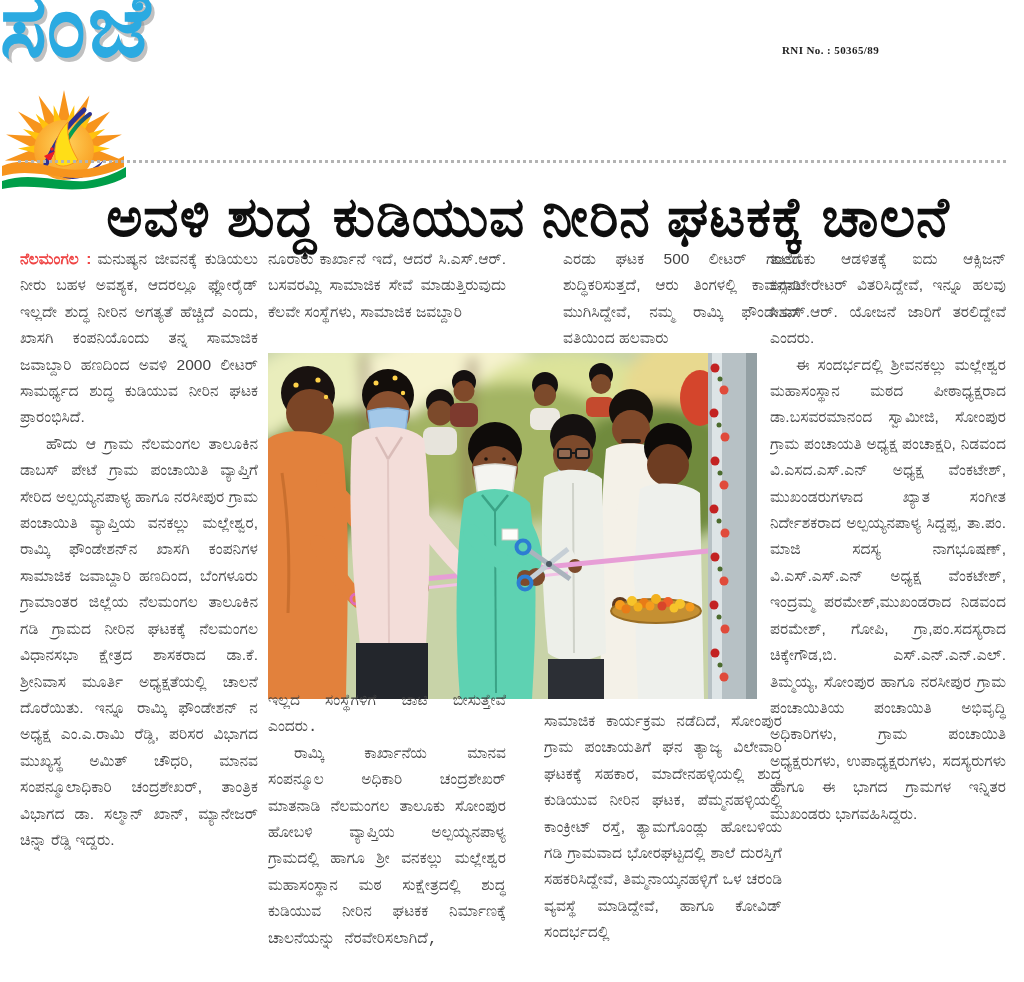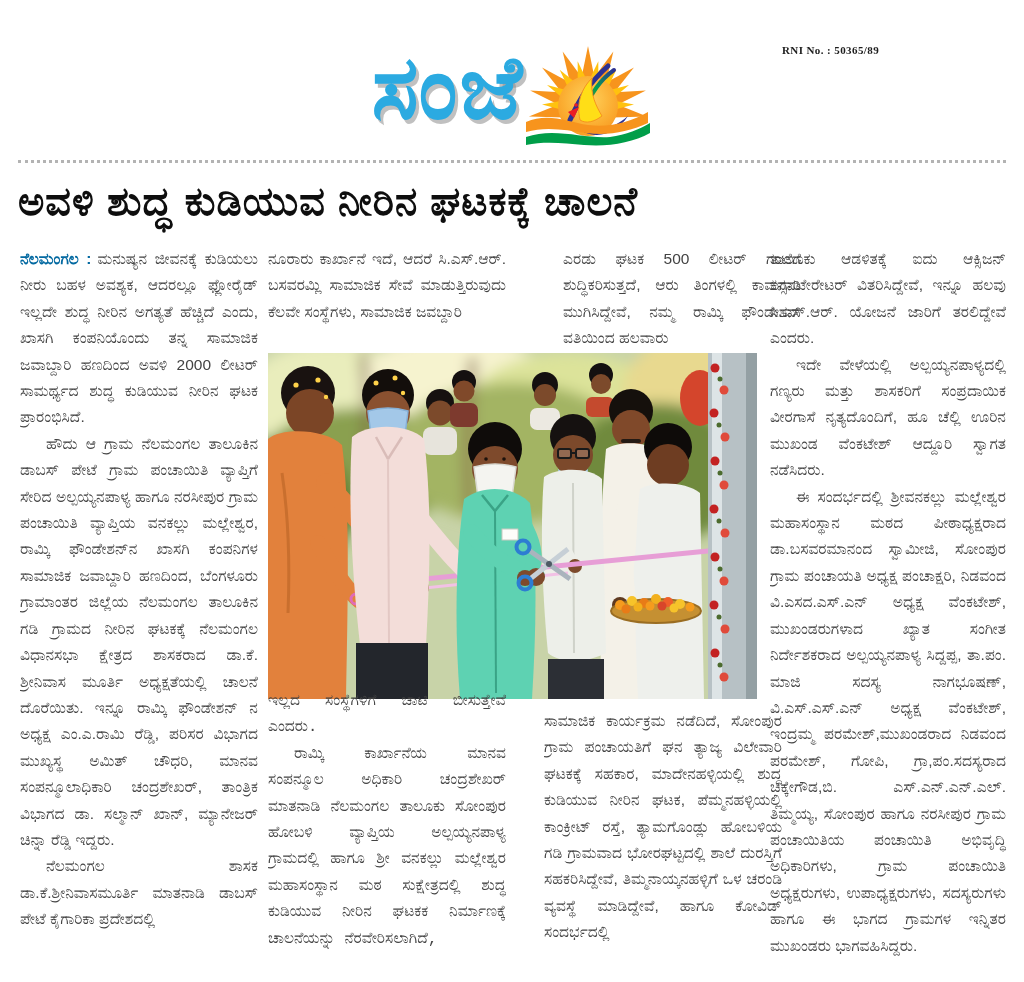--- a/index.html
+++ b/index.html
@@ -1,35 +1,35 @@
 <!DOCTYPE html>
 <html><head>
 <meta charset="utf-8">
 <style>
   html,body{margin:0;padding:0;background:#ffffff;}
   .page{position:relative;width:1024px;height:982px;background:#ffffff;overflow:hidden;
         font-family:"Liberation Sans",sans-serif;}
   .rni{position:absolute;left:782px;top:44px;font-family:"Liberation Serif",serif;
        font-weight:bold;font-size:11px;color:#1d1d1d;letter-spacing:.4px;}
   .masthead{position:absolute;left:0;top:18px;width:100%;height:140px;
-            display:flex;align-items:center;justify-content:center;gap:0;}
+            display:flex;align-items:flex-start;justify-content:center;gap:0;flex-direction:column;}
   .mh-word{font-size:88px;line-height:1;font-weight:bold;color:#2BAAE1;
            text-shadow:3px 4px 0 rgba(140,140,140,.55), -1px -1px 0 #ffffff;
            white-space:nowrap;letter-spacing:2px;}
   .sun-logo{width:128px;height:124px;flex:0 0 auto;}
   .rule-dotted{position:absolute;left:18px;top:160px;width:988px;height:0;
                border-top:3px dotted #b3b3b3;}
-  .headline{position:absolute;left:18px;top:168px;width:988px;margin:0;
-            font-size:40px;line-height:66px;font-weight:800;color:#0e0e0e;
-            text-align:left;white-space:nowrap;letter-spacing:1px;}
+  .headline{position:absolute;left:18px;top:168px;width:988px;margin:16px;
+            font-size:55px;line-height:66px;font-weight:800;color:#0e0e0e;
+            text-align:center;white-space:nowrap;letter-spacing:1px;}
   .col{position:absolute;overflow:hidden;color:#434343;font-size:15.5px;
        line-height:26.4px;text-align:justify;}
   .col p{margin:0;}
   .col p.indent{text-indent:26px;}
-  .dateline{font-weight:bold;color:#0369a1;margin-right:6px;}
+  .dateline{font-weight:bold;color:#ef4444;margin-right:6px;}
   .col-1{left:20px;top:246px;width:238px;height:736px;}
   .col-2-top{left:268px;top:246px;width:238px;height:106px;}
   .col-3-top{left:515px;top:246px;width:238px;height:106px;margin-left:48px;}
   .col-2-bottom{left:268px;top:688px;width:238px;height:274px;font-family:Liberation Mono, monospace;}
   .col-3-bottom{left:544px;top:708px;width:238px;height:274px;}
   .col-4{left:770px;top:246px;width:236px;height:736px;}
   .photo{position:absolute;left:268px;top:353px;width:489px;height:346px;}
 </style>
 </head>
 <body>
@@ -88,21 +88,20 @@
     </svg>
   </div>
 
   <div class="rule-dotted"></div>
 
   <h1 class="headline">ಅವಳಿ ಶುದ್ಧ ಕುಡಿಯುವ ನೀರಿನ ಘಟಕಕ್ಕೆ ಚಾಲನೆ</h1>
 
   <div class="col col-1">
     <p class="para"><span class="dateline">ನೆಲಮಂಗಲ :</span><span>ಮನುಷ್ಯನ ಜೀವನಕ್ಕೆ ಕುಡಿಯಲು ನೀರು ಬಹಳ ಅವಶ್ಯಕ, ಆದರಲ್ಲೂ ಫ್ಲೋರೈಡ್ ಇಲ್ಲದೇ ಶುದ್ಧ ನೀರಿನ ಅಗತ್ಯತೆ ಹೆಚ್ಚಿದೆ ಎಂದು, ಖಾಸಗಿ ಕಂಪನಿಯೊಂದು ತನ್ನ ಸಾಮಾಜಿಕ ಜವಾಬ್ದಾರಿ ಹಣದಿಂದ ಅವಳಿ 2000 ಲೀಟರ್ ಸಾಮರ್ಥ್ಯದ ಶುದ್ಧ ಕುಡಿಯುವ ನೀರಿನ ಘಟಕ ಪ್ರಾರಂಭಿಸಿದೆ.</span></p>
     <p class="para indent">ಹೌದು ಆ ಗ್ರಾಮ ನೆಲಮಂಗಲ ತಾಲೂಕಿನ ಡಾಬಸ್ ಪೇಟೆ ಗ್ರಾಮ ಪಂಚಾಯಿತಿ ವ್ಯಾಪ್ತಿಗೆ ಸೇರಿದ ಅಲ್ಪಯ್ಯನಪಾಳ್ಯ ಹಾಗೂ ನರಸೀಪುರ ಗ್ರಾಮ ಪಂಚಾಯಿತಿ ವ್ಯಾಪ್ತಿಯ ವನಕಲ್ಲು ಮಲ್ಲೇಶ್ವರ, ರಾಮ್ಕಿ ಫೌಂಡೇಶನ್‌ನ ಖಾಸಗಿ ಕಂಪನಿಗಳ ಸಾಮಾಜಿಕ ಜವಾಬ್ದಾರಿ ಹಣದಿಂದ, ಬೆಂಗಳೂರು ಗ್ರಾಮಾಂತರ ಜಿಲ್ಲೆಯ ನೆಲಮಂಗಲ ತಾಲೂಕಿನ ಗಡಿ ಗ್ರಾಮದ ನೀರಿನ ಘಟಕಕ್ಕೆ ನೆಲಮಂಗಲ ವಿಧಾನಸಭಾ ಕ್ಷೇತ್ರದ ಶಾಸಕರಾದ ಡಾ.ಕೆ. ಶ್ರೀನಿವಾಸ ಮೂರ್ತಿ ಅಧ್ಯಕ್ಷತೆಯಲ್ಲಿ ಚಾಲನೆ ದೊರೆಯಿತು. ಇನ್ನೂ ರಾಮ್ಕಿ ಫೌಂಡೇಶನ್ ನ ಅಧ್ಯಕ್ಷ ಎಂ.ಎ.ರಾಮಿ ರೆಡ್ಡಿ, ಪರಿಸರ ವಿಭಾಗದ ಮುಖ್ಯಸ್ಥ ಅಮಿತ್ ಚೌಧರಿ, ಮಾನವ ಸಂಪನ್ಮೂಲಾಧಿಕಾರಿ ಚಂದ್ರಶೇಖರ್, ತಾಂತ್ರಿಕ ವಿಭಾಗದ ಡಾ. ಸಲ್ಮಾನ್ ಖಾನ್, ಮ್ಯಾನೇಜರ್ ಚಿನ್ನಾ ರೆಡ್ಡಿ ಇದ್ದರು.</p>
-    <p class="para indent">ನೆಲಮಂಗಲ ಶಾಸಕ ಡಾ.ಕೆ.ಶ್ರೀನಿವಾಸಮೂರ್ತಿ ಮಾತನಾಡಿ ಡಾಬಸ್ ಪೇಟೆ ಕೈಗಾರಿಕಾ ಪ್ರದೇಶದಲ್ಲಿ</p>
   </div>
 
   <div class="col col-2-top">
     <p class="para">ನೂರಾರು ಕಾರ್ಖಾನೆ ಇದೆ, ಆದರೆ ಸಿ.ಎಸ್.ಆರ್. ಬಸವರಮ್ಲಿ ಸಾಮಾಜಿಕ ಸೇವೆ ಮಾಡುತ್ತಿರುವುದು ಕೆಲವೇ ಸಂಸ್ಥೆಗಳು, ಸಾಮಾಜಿಕ ಜವಬ್ದಾರಿ</p>
   </div>
 
   <div class="col col-3-top">
     <p class="para">ಎರಡು ಘಟಕ 500 ಲೀಟರ್ ಗಂಟೆಗೆ ಶುದ್ಧಿಕರಿಸುತ್ತದೆ, ಆರು ತಿಂಗಳಲ್ಲಿ ಕಾಮಗಾರಿ ಮುಗಿಸಿದ್ದೇವೆ, ನಮ್ಮ ರಾಮ್ಕಿ ಫೌಂಡೇಶನ್ ವತಿಯಿಂದ ಹಲವಾರು</p>
   </div>
 
@@ -268,17 +267,16 @@
     <p class="para">ಇಲ್ಲದ ಸಂಸ್ಥೆಗಳಿಗೆ ಚಾಟಿ ಬೀಸುತ್ತೇವೆ ಎಂದರು.</p>
     <p class="para indent">ರಾಮ್ಕಿ ಕಾರ್ಖಾನೆಯ ಮಾನವ ಸಂಪನ್ಮೂಲ ಅಧಿಕಾರಿ ಚಂದ್ರಶೇಖರ್ ಮಾತನಾಡಿ ನೆಲಮಂಗಲ ತಾಲೂಕು ಸೋಂಪುರ ಹೋಬಳಿ ವ್ಯಾಪ್ತಿಯ ಅಲ್ಪಯ್ಯನಪಾಳ್ಯ ಗ್ರಾಮದಲ್ಲಿ ಹಾಗೂ ಶ್ರೀ ವನಕಲ್ಲು ಮಲ್ಲೇಶ್ವರ ಮಹಾಸಂಸ್ಥಾನ ಮಠ ಸುಕ್ಷೇತ್ರದಲ್ಲಿ ಶುದ್ಧ ಕುಡಿಯುವ ನೀರಿನ ಘಟಕಕ ನಿರ್ಮಾಣಕ್ಕೆ ಚಾಲನೆಯನ್ನು ನೆರವೇರಿಸಲಾಗಿದೆ,</p>
   </div>
 
   <div class="col col-3-bottom">
     <p class="para">ಸಾಮಾಜಿಕ ಕಾರ್ಯಕ್ರಮ ನಡೆದಿದೆ, ಸೋಂಪುರ ಗ್ರಾಮ ಪಂಚಾಯತಿಗೆ ಘನ ತ್ಯಾಜ್ಯ ವಿಲೇವಾರಿ ಘಟಕಕ್ಕೆ ಸಹಕಾರ, ಮಾದೇನಹಳ್ಳಿಯಲ್ಲಿ ಶುದ್ಧ ಕುಡಿಯುವ ನೀರಿನ ಘಟಕ, ಪೆಮ್ಮನಹಳ್ಳಿಯಲ್ಲಿ ಕಾಂಕ್ರೀಟ್ ರಸ್ತೆ, ತ್ಯಾಮಗೊಂಡ್ಲು ಹೋಬಳಿಯ ಗಡಿ ಗ್ರಾಮವಾದ ಭೋರಘಟ್ಟದಲ್ಲಿ ಶಾಲೆ ದುರಸ್ತಿಗೆ ಸಹಕರಿಸಿದ್ದೇವೆ, ತಿಮ್ಮನಾಯ್ಕನಹಳ್ಳಿಗೆ ಒಳ ಚರಂಡಿ ವ್ಯವಸ್ಥೆ ಮಾಡಿದ್ದೇವೆ, ಹಾಗೂ ಕೋವಿಡ್ ಸಂದರ್ಭದಲ್ಲಿ</p>
   </div>
 
   <div class="col col-4">
     <p class="para">ತಾಲೂಕು ಆಡಳಿತಕ್ಕೆ ಐದು ಆಕ್ಸಿಜನ್ ಕನ್ಸನಟೇರೇಟರ್ ವಿತರಿಸಿದ್ದೇವೆ, ಇನ್ನೂ ಹಲವು ಸಿ.ಎಸ್.ಆರ್. ಯೋಜನೆ ಜಾರಿಗೆ ತರಲಿದ್ದೇವೆ ಎಂದರು.</p>
-    <p class="para indent">ಇದೇ ವೇಳೆಯಲ್ಲಿ ಅಲ್ಪಯ್ಯನಪಾಳ್ಯದಲ್ಲಿ ಗಣ್ಯರು ಮತ್ತು ಶಾಸಕರಿಗೆ ಸಂಪ್ರದಾಯಿಕ ವೀರಗಾಸೆ ನೃತ್ಯದೊಂದಿಗೆ, ಹೂ ಚೆಲ್ಲಿ ಊರಿನ ಮುಖಂಡ ವೆಂಕಟೇಶ್ ಆದ್ದೂರಿ ಸ್ವಾಗತ ನಡೆಸಿದರು.</p>
     <p class="para indent">ಈ ಸಂದರ್ಭದಲ್ಲಿ ಶ್ರೀವನಕಲ್ಲು ಮಲ್ಲೇಶ್ವರ ಮಹಾಸಂಸ್ಥಾನ ಮಠದ ಪೀಠಾಧ್ಯಕ್ಷರಾದ ಡಾ.ಬಸವರಮಾನಂದ ಸ್ವಾಮೀಜಿ, ಸೋಂಪುರ ಗ್ರಾಮ ಪಂಚಾಯತಿ ಅಧ್ಯಕ್ಷ ಪಂಚಾಕ್ಷರಿ, ನಿಡವಂದ ವಿ.ಎಸದ.ಎಸ್.ಎನ್ ಅಧ್ಯಕ್ಷ ವೆಂಕಟೇಶ್, ಮುಖಂಡರುಗಳಾದ ಖ್ಯಾತ ಸಂಗೀತ ನಿರ್ದೇಶಕರಾದ ಅಲ್ಪಯ್ಯನಪಾಳ್ಯ ಸಿದ್ದಪ್ಪ, ತಾ.ಪಂ. ಮಾಜಿ ಸದಸ್ಯ ನಾಗಭೂಷಣ್, ವಿ.ಎಸ್.ಎಸ್.ಎನ್ ಅಧ್ಯಕ್ಷ ವೆಂಕಟೇಶ್, ಇಂದ್ರಮ್ಮ ಪರಮೇಶ್,ಮುಖಂಡರಾದ ನಿಡವಂದ ಪರಮೇಶ್, ಗೋಪಿ, ಗ್ರಾ,ಪಂ.ಸದಸ್ಯರಾದ ಚಿಕ್ಕೇಗೌಡ,ಬಿ. ಎಸ್.ಎನ್.ಎನ್.ಎಲ್. ತಿಮ್ಮಯ್ಯ, ಸೋಂಪುರ ಹಾಗೂ ನರಸೀಪುರ ಗ್ರಾಮ ಪಂಚಾಯಿತಿಯ ಪಂಚಾಯಿತಿ ಅಭಿವೃದ್ಧಿ ಅಧಿಕಾರಿಗಳು, ಗ್ರಾಮ ಪಂಚಾಯಿತಿ ಅಧ್ಯಕ್ಷರುಗಳು, ಉಪಾಧ್ಯಕ್ಷರುಗಳು, ಸದಸ್ಯರುಗಳು ಹಾಗೂ ಈ ಭಾಗದ ಗ್ರಾಮಗಳ ಇನ್ನಿತರ ಮುಖಂಡರು ಭಾಗವಹಿಸಿದ್ದರು.</p>
   </div>
 
 </div>
 
 </body></html>

